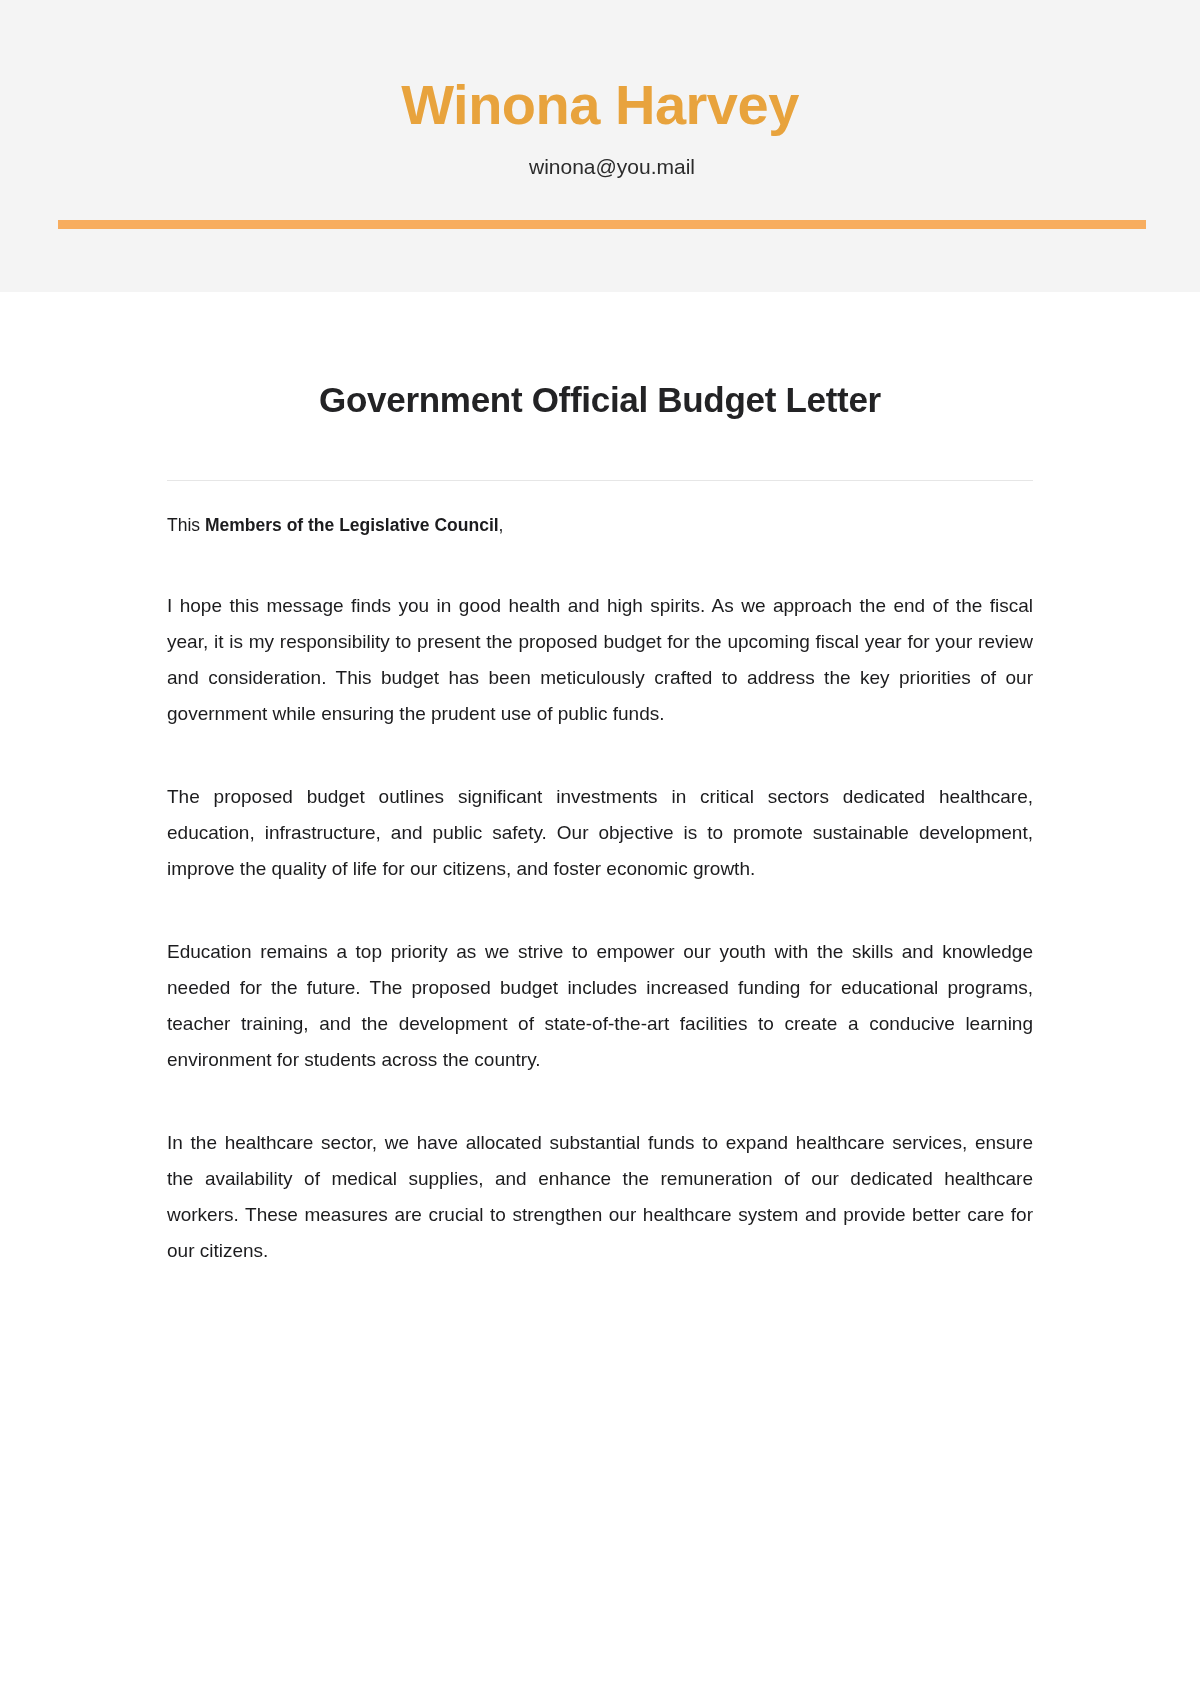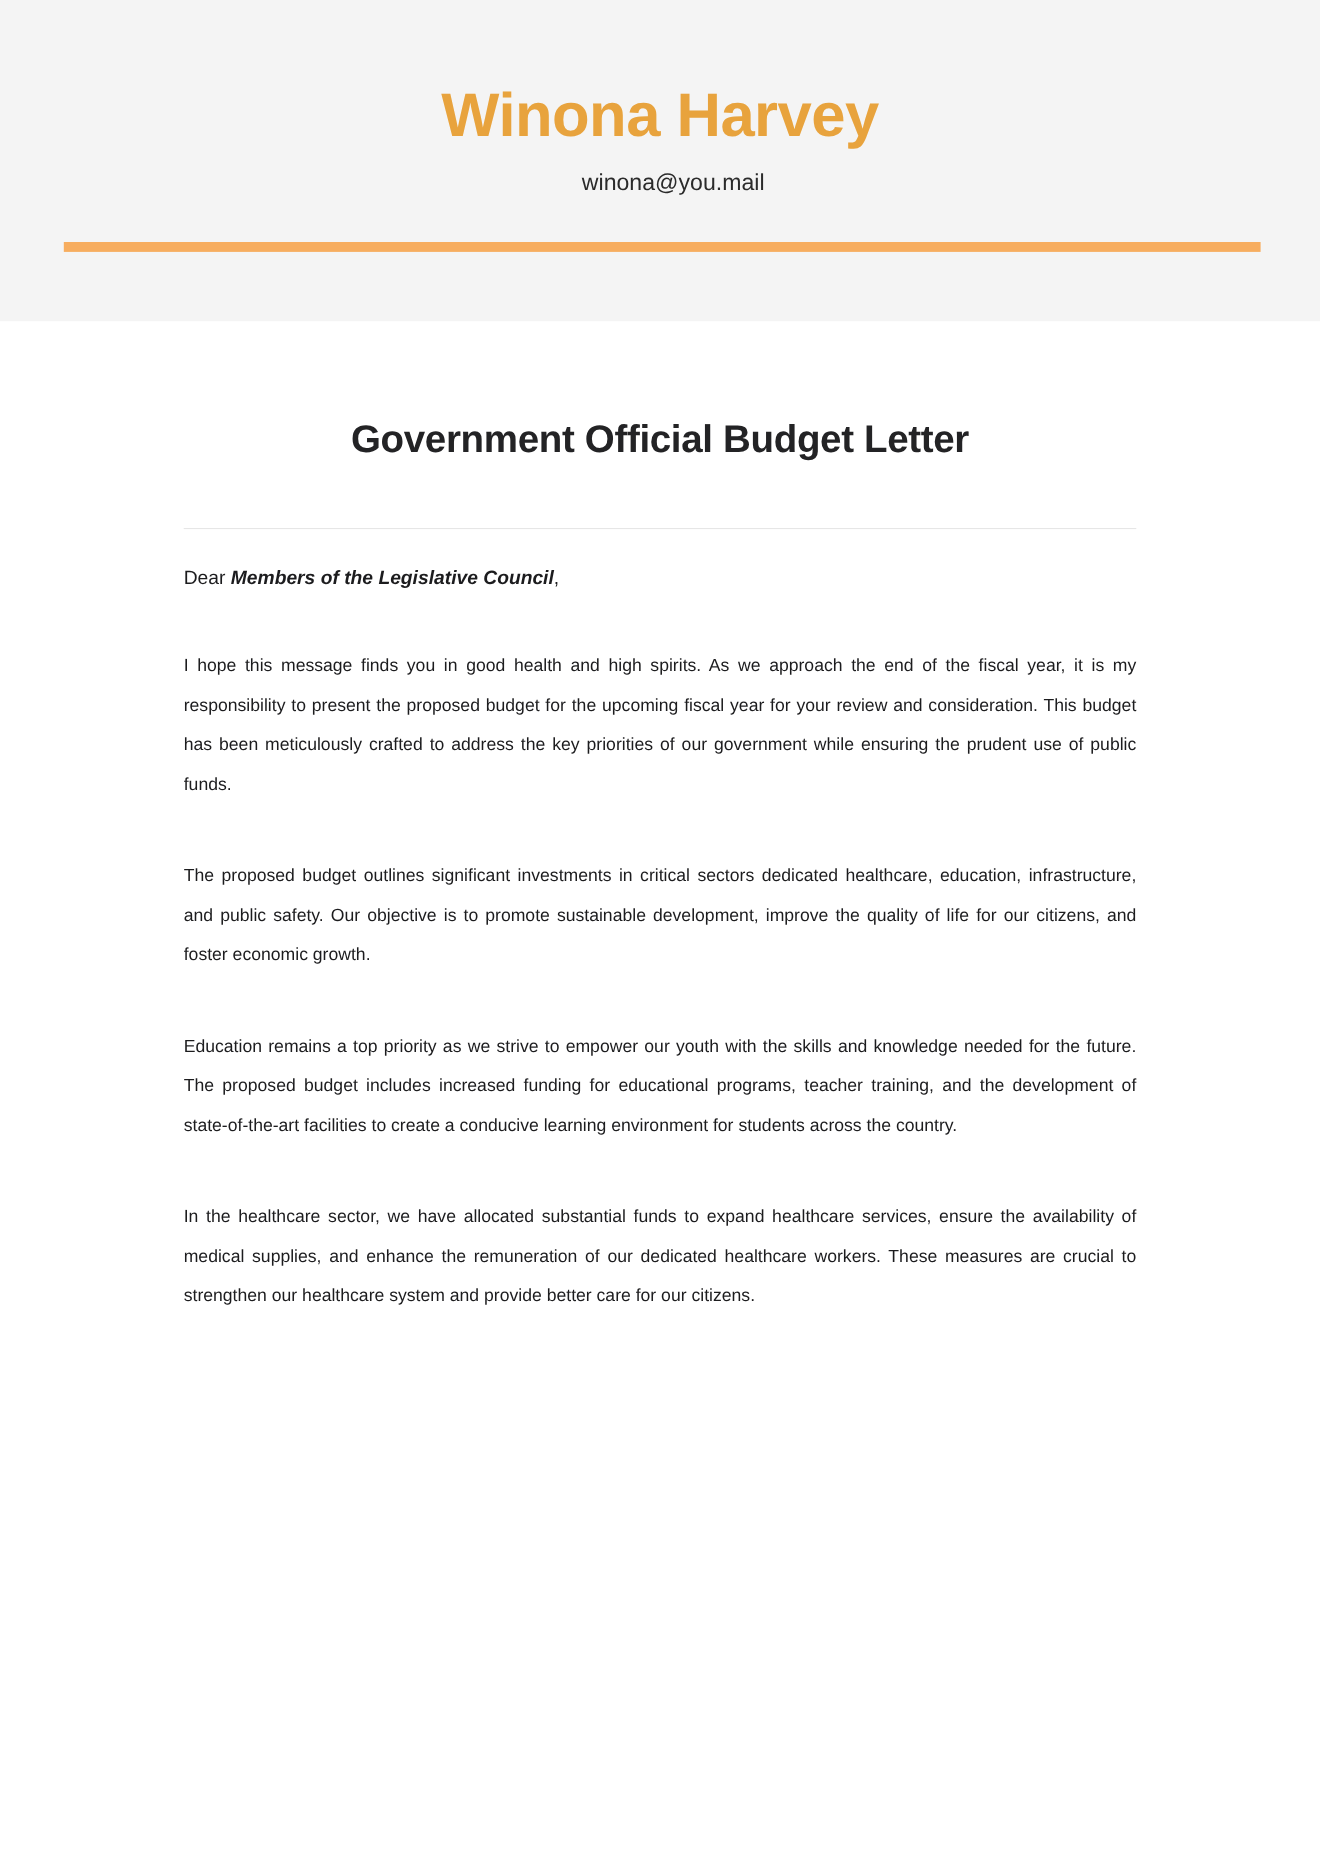--- a/index.html
+++ b/index.html
@@ -105,27 +105,26 @@
   .salutation {
     margin: 0;
     padding-top: 20px;
     font-size: 17.5px;
     line-height: 32px;
     color: #1c1c1e;
     text-align: left;
   }
   .salutation .recipient {
     font-weight: 700;
-    font-style: italic;
   }
 
   .paragraph {
     margin: 0;
     padding-top: 47px;
-    font-size: 16px;
+    font-size: 19px;
     line-height: 36px;
     color: #1c1c1e;
     text-align: justify;
     text-justify: inter-word;
     hyphens: none;
   }
   .paragraph:first-of-type {
     padding-top: 52px;
   }
 </style>
@@ -142,21 +141,21 @@
 
   <div class="letter-body">
 
     <h1 class="letter-title">Government Official Budget Letter</h1>
 
     <div class="title-rule"></div>
 
     <div class="content">
 
       <p class="salutation">
-        <span>Dear </span><span class="recipient">Members of the Legislative Council</span><span>,</span>
+        <span>This </span><span class="recipient">Members of the Legislative Council</span><span>,</span>
       </p>
 
       <p class="paragraph">I hope this message finds you in good health and high spirits. As we approach the end of the fiscal year, it is my responsibility to present the proposed budget for the upcoming fiscal year for your review and consideration. This budget has been meticulously crafted to address the key priorities of our government while ensuring the prudent use of public funds.</p>
 
       <p class="paragraph">The proposed budget outlines significant investments in critical sectors dedicated healthcare, education, infrastructure, and public safety. Our objective is to promote sustainable development, improve the quality of life for our citizens, and foster economic growth.</p>
 
       <p class="paragraph">Education remains a top priority as we strive to empower our youth with the skills and knowledge needed for the future. The proposed budget includes increased funding for educational programs, teacher training, and the development of state-of-the-art facilities to create a conducive learning environment for students across the country.</p>
 
       <p class="paragraph">In the healthcare sector, we have allocated substantial funds to expand healthcare services, ensure the availability of medical supplies, and enhance the remuneration of our dedicated healthcare workers. These measures are crucial to strengthen our healthcare system and provide better care for our citizens.</p>
 

